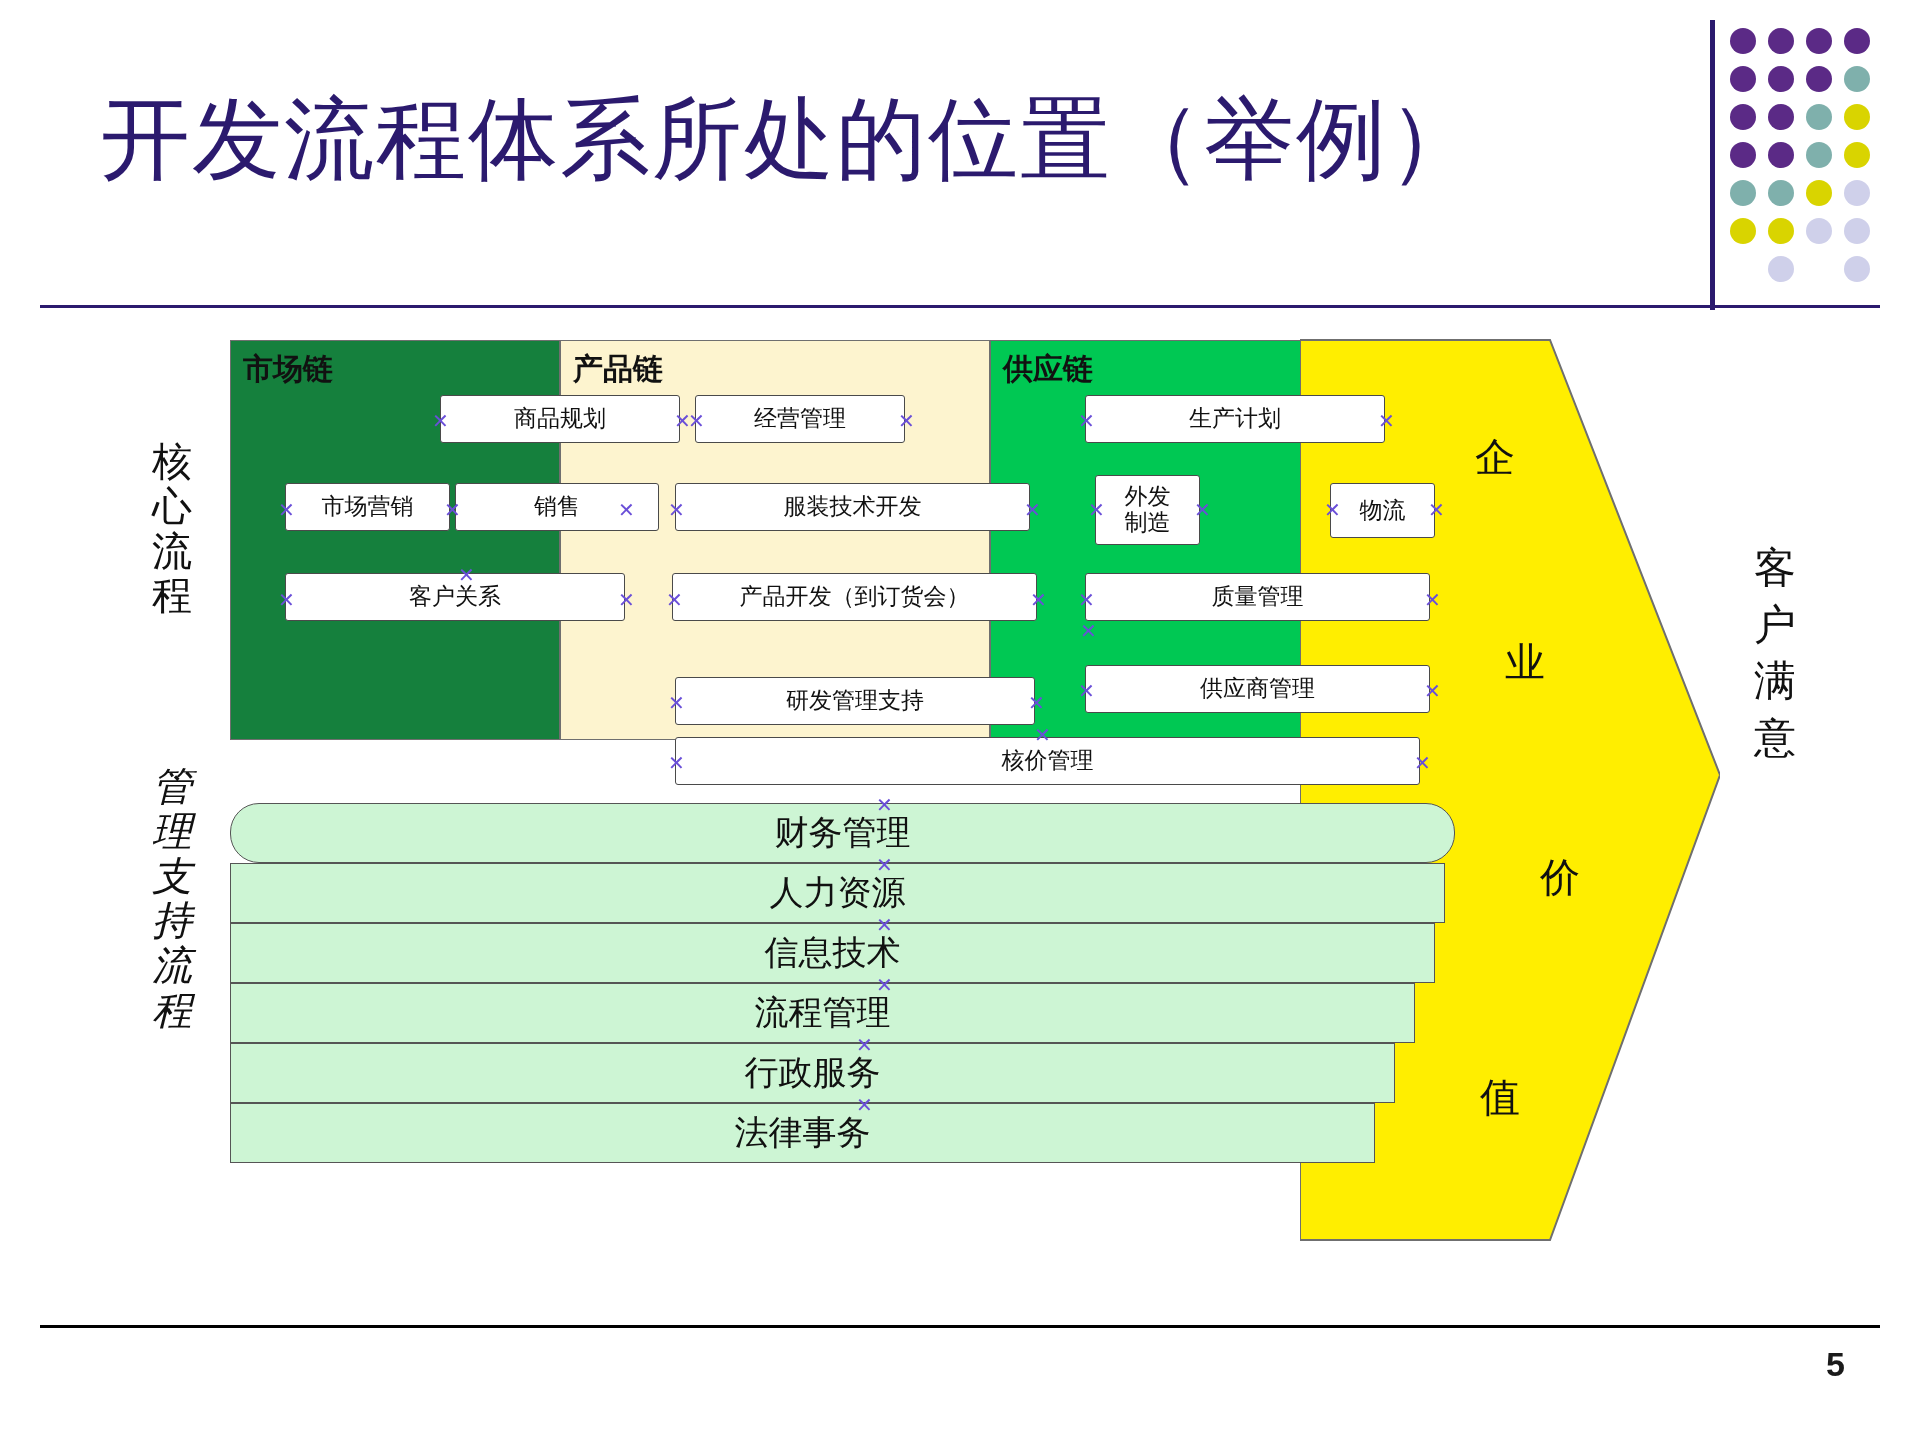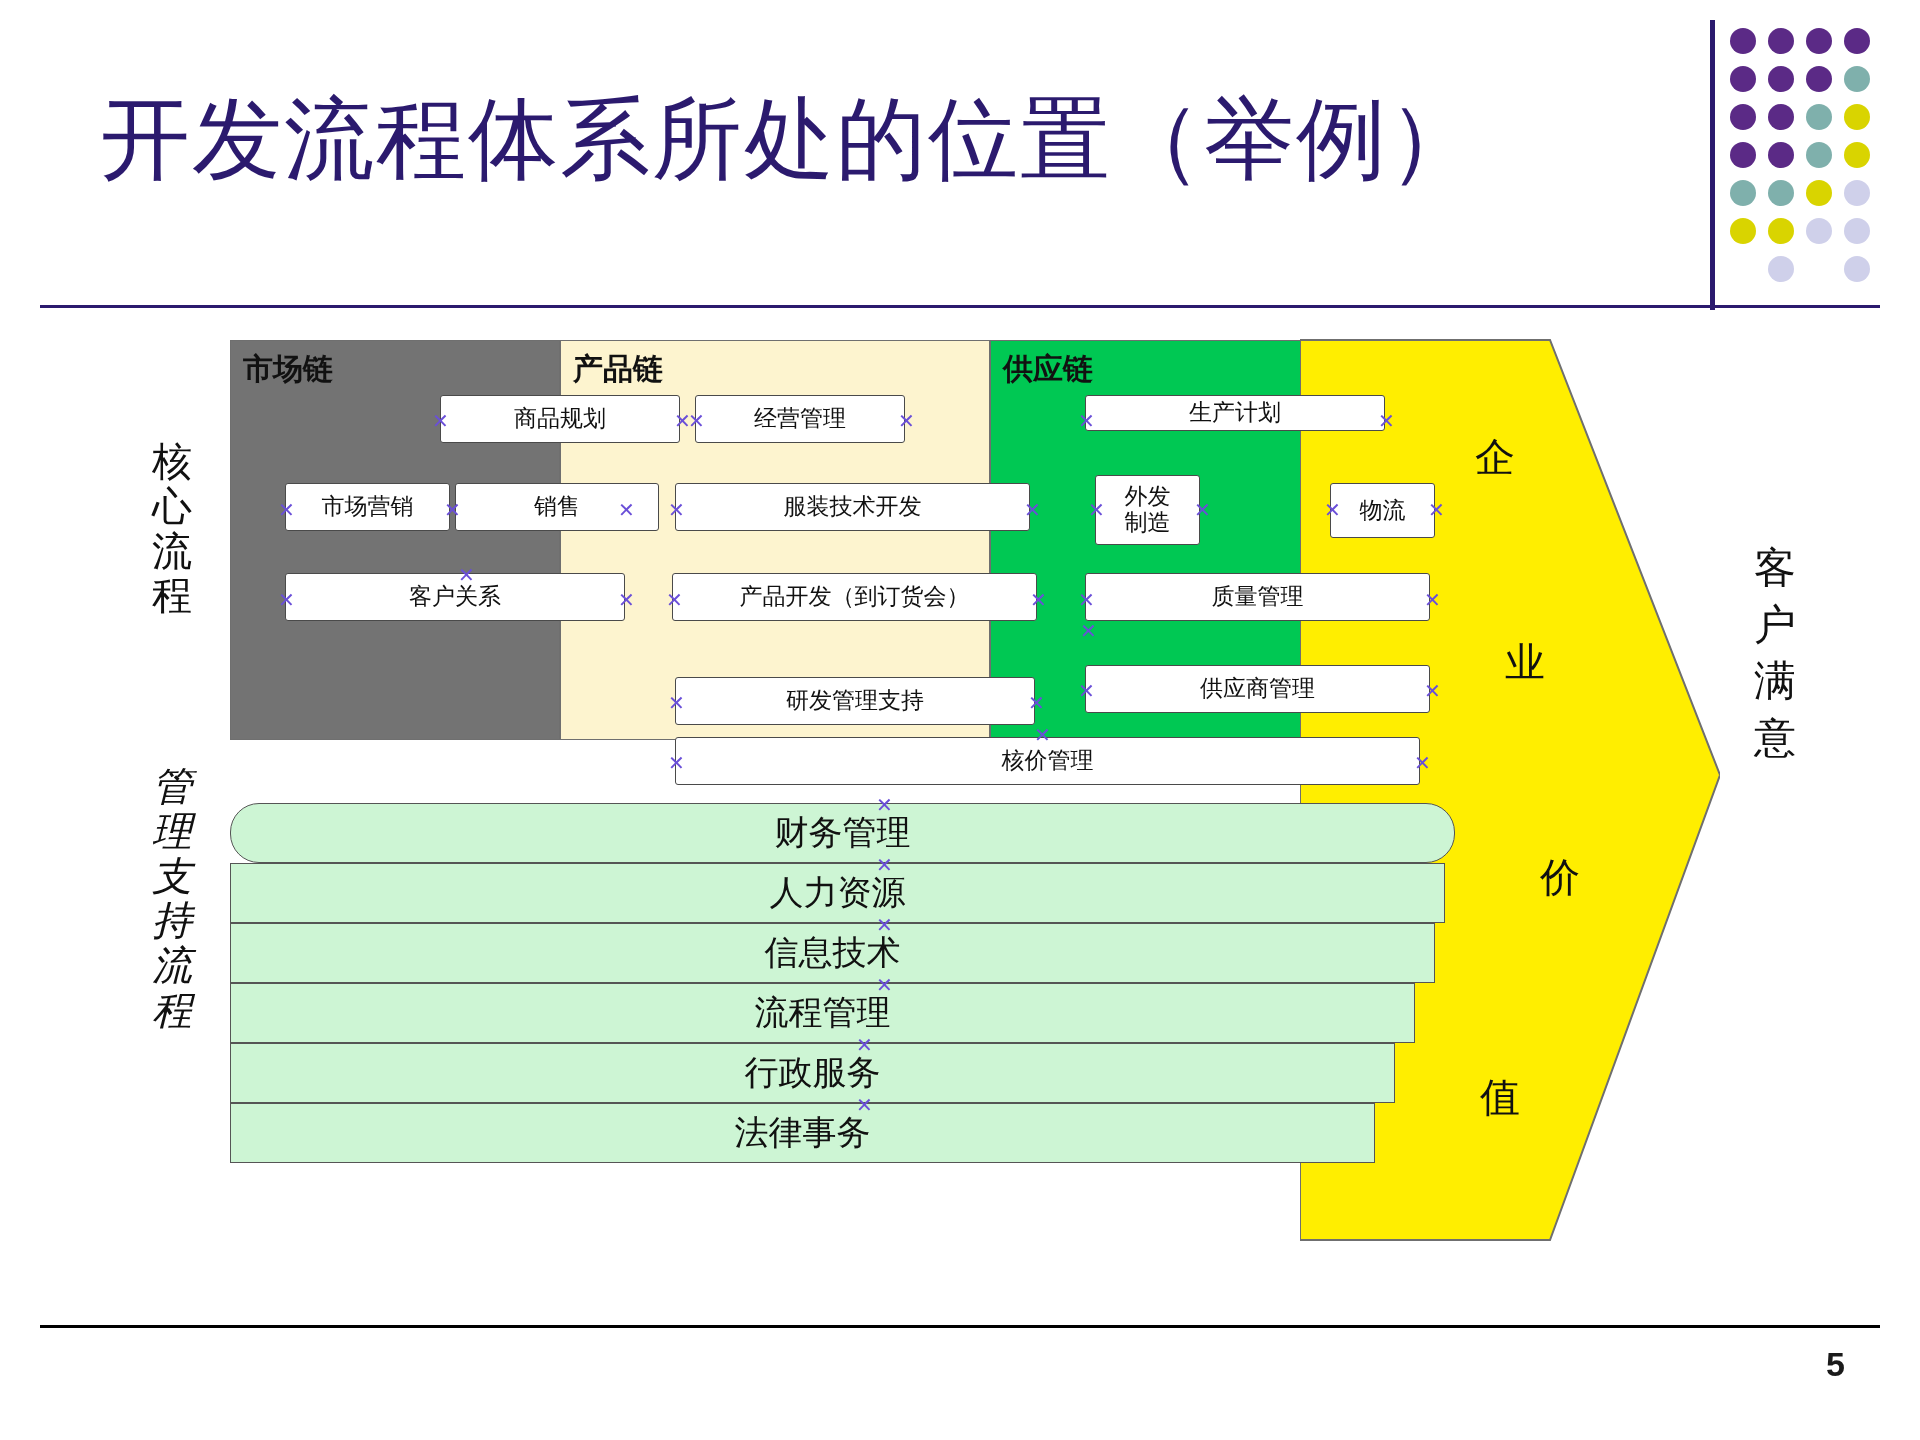--- a/index.html
+++ b/index.html
@@ -95,21 +95,21 @@
     color: #111;
     text-align: center;
   }
 
   
   .chain-col {
     position: absolute;
     box-sizing: border-box;
     border: 1px solid #6f6f6f;
   }
-  .chain-market { background: #737373; }
+  .chain-market { background: #15803d; }
   .chain-product { background: #fdf4cf; }
   .chain-supply { background: #00c game; }
   .chain-supply { background: #00c853; }
   .chain-title {
     position: absolute;
     left: 12px;
     top: 8px;
     font-family: "Liberation Serif", serif;
     font-size: 30px;
     font-weight: bold;
@@ -258,21 +258,21 @@
   <div class="pbox" style="left:245px; top:158px; width:165px; height:48px;">市场营销</div>
   <div class="pbox" style="left:415px; top:158px; width:204px; height:48px;">销售</div>
   <div class="pbox" style="left:245px; top:248px; width:340px; height:48px;">客户关系</div>
 
   <div class="pbox" style="left:655px; top:70px;  width:210px; height:48px;">经营管理</div>
   <div class="pbox" style="left:635px; top:158px; width:355px; height:48px;">服装技术开发</div>
   <div class="pbox" style="left:632px; top:248px; width:365px; height:48px;">产品开发（到订货会）</div>
   <div class="pbox" style="left:635px; top:352px; width:360px; height:48px;">研发管理支持</div>
   <div class="pbox" style="left:635px; top:412px; width:745px; height:48px;">核价管理</div>
 
-  <div class="pbox" style="left:1045px; top:70px;  width:300px; height:36px;">生产计划</div>
+  <div class="pbox" style="left:1045px; top:70px;  width:300px; height:48px;">生产计划</div>
   <div class="pbox" style="left:1055px; top:150px; width:105px; height:70px;">外发
 制造</div>
   <div class="pbox" style="left:1290px; top:158px; width:105px; height:55px;">物流</div>
   <div class="pbox" style="left:1045px; top:248px; width:345px; height:48px;">质量管理</div>
   <div class="pbox" style="left:1045px; top:340px; width:345px; height:48px;">供应商管理</div>
 
   <div class="support-band" style="left:190px; top:478px; width:1225px; height:60px;border-radius:29px;">财务管理</div>
   <div class="support-band" style="left:190px; top:538px; width:1215px; height:60px;">人力资源</div>
   <div class="support-band" style="left:190px; top:598px; width:1205px; height:60px;">信息技术</div>
   <div class="support-band" style="left:190px; top:658px; width:1185px; height:60px;">流程管理</div>

